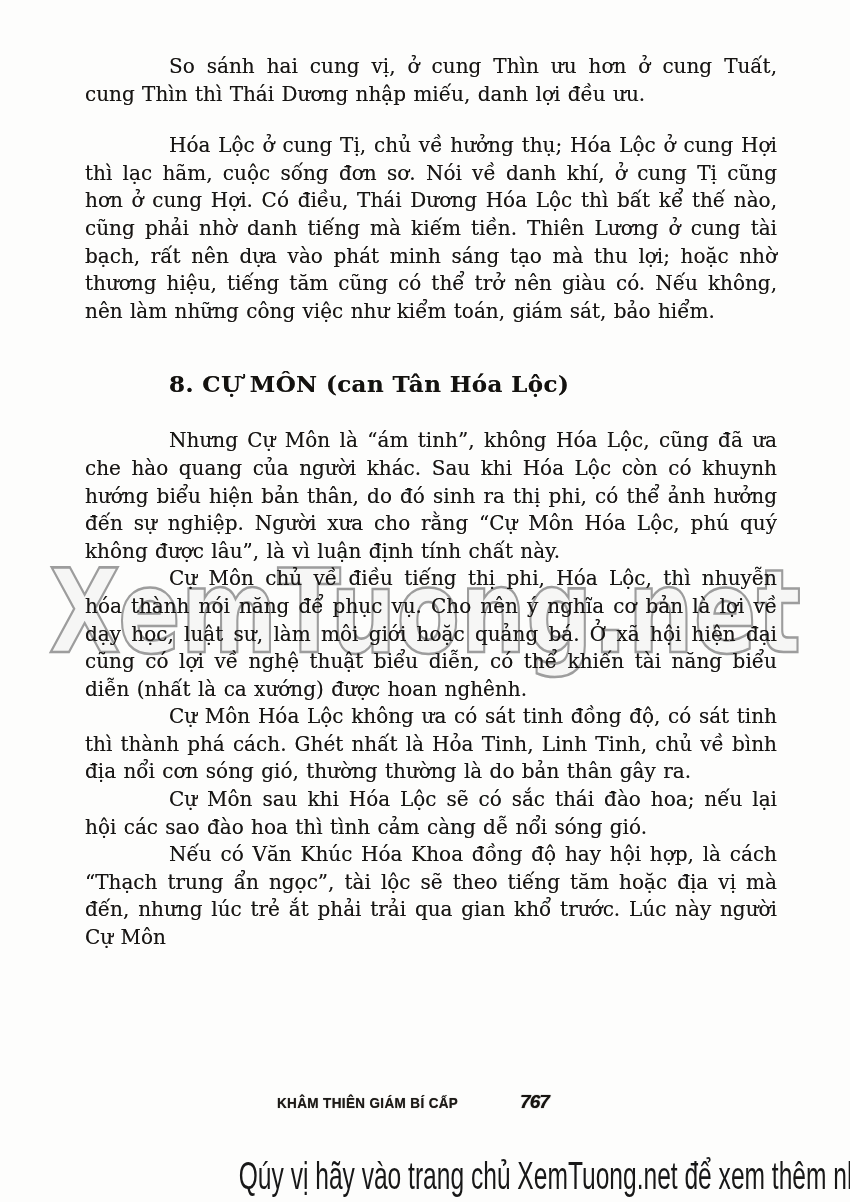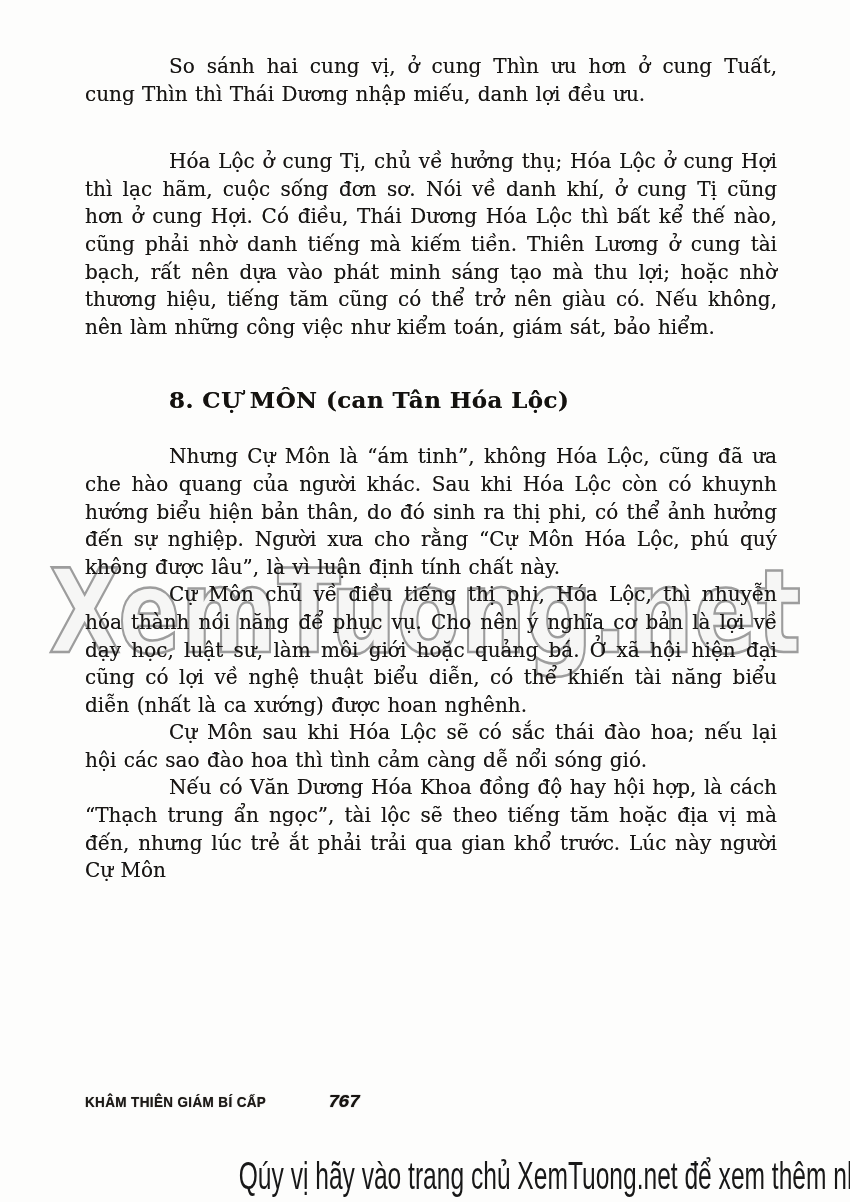--- a/index.html
+++ b/index.html
@@ -40,55 +40,55 @@
   .para {
     margin: 0;
     font-size: 20px;
     line-height: 27.6px;
     text-align: justify;
     text-indent: 84px;
     color: #171513;
     text-shadow: 0 0 0.6px rgba(20,18,16,0.55);
     word-spacing: 1px;
   }
-  .space-after { margin-bottom: 40px; }
+  .space-after { margin-bottom: 24px; }
   .section-heading {
     margin: 45px 0 30px 84px;
     font-size: 23px;
     font-weight: bold;
     color: #14120f;
     letter-spacing: 0.4px;
     text-shadow: 0 0 0.6px rgba(20,18,16,0.6);
   }
   
   .footer {
     position: absolute;
     top: 1091px;
     left: 85px;
     right: 73px;
     display: flex;
-    justify-content: flex-start;
+    justify-content: center;
     align-items: baseline;
     z-index: 2;
     gap: 48px;
   }
   .book-title {
     display: inline-block;
     font-family: "Liberation Sans", sans-serif;
     font-weight: bold;
     font-size: 14.5px;
     letter-spacing: 0.4px;
     color: #1d1a17;
     transform: scaleX(0.93);
     transform-origin: left center;
     text-shadow: 0 0 0.7px rgba(25,22,18,0.7);
   }
   .page-number {
     display: inline-block;
-    font-family: Liberation Mono, monospace;
+    font-family: Liberation Sans, sans-serif;
     font-style: italic;
     font-weight: bold;
     font-size: 19px;
     color: #171411;
     margin-right: 36px;
     letter-spacing: -1px;
     text-shadow: 0 0 1px rgba(20,17,14,0.8);
   }
   
   .promo {
@@ -121,22 +121,23 @@
   </svg>
 
   <div class="content">
     <p class="para space-after">So sánh hai cung vị, ở cung Thìn ưu hơn ở cung Tuất, cung Thìn thì Thái Dương nhập miếu, danh lợi đều ưu.</p>
     <p class="para">Hóa Lộc ở cung Tị, chủ về hưởng thụ; Hóa Lộc ở cung Hợi thì lạc hãm, cuộc sống đơn sơ. Nói về danh khí, ở cung Tị cũng hơn ở cung Hợi. Có điều, Thái Dương Hóa Lộc thì bất kể thế nào, cũng phải nhờ danh tiếng mà kiếm tiền. Thiên Lương ở cung tài bạch, rất nên dựa vào phát minh sáng tạo mà thu lợi; hoặc nhờ thương hiệu, tiếng tăm cũng có thể trở nên giàu có. Nếu không, nên làm những công việc như kiểm toán, giám sát, bảo hiểm.</p>
 
     <h2 class="section-heading">8. CỰ MÔN (can Tân Hóa Lộc)</h2>
 
     <p class="para">Nhưng Cự Môn là “ám tinh”, không Hóa Lộc, cũng đã ưa che hào quang của người khác. Sau khi Hóa Lộc còn có khuynh hướng biểu hiện bản thân, do đó sinh ra thị phi, có thể ảnh hưởng đến sự nghiệp. Người xưa cho rằng “Cự Môn Hóa Lộc, phú quý không được lâu”, là vì luận định tính chất này.</p>
     <p class="para">Cự Môn chủ về điều tiếng thị phi, Hóa Lộc, thì nhuyễn hóa thành nói năng để phục vụ. Cho nên ý nghĩa cơ bản là lợi về dạy học, luật sư, làm môi giới hoặc quảng bá. Ở xã hội hiện đại cũng có lợi về nghệ thuật biểu diễn, có thể khiến tài năng biểu diễn (nhất là ca xướng) được hoan nghênh.</p>
+    <p class="para">Cự Môn Hóa Lộc không ưa có sát tinh đồng độ, có sát tinh thì thành phá cách. Ghét nhất là Hỏa Tinh, Linh Tinh, chủ về bình địa nổi cơn sóng gió, thường thường là do bản thân gây ra.</p>
     <p class="para">Cự Môn sau khi Hóa Lộc sẽ có sắc thái đào hoa; nếu lại hội các sao đào hoa thì tình cảm càng dễ nổi sóng gió.</p>
-    <p class="para">Nếu có Văn Dương Hóa Khoa đồng độ hay hội hợp, là cách “Thạch trung ẩn ngọc”, tài lộc sẽ theo tiếng tăm hoặc địa vị mà đến, nhưng lúc trẻ ắt phải trải qua gian khổ trước. Lúc này người Cự Môn</p>
+    <p class="para">Nếu có Văn Khúc Hóa Khoa đồng độ hay hội hợp, là cách “Thạch trung ẩn ngọc”, tài lộc sẽ theo tiếng tăm hoặc địa vị mà đến, nhưng lúc trẻ ắt phải trải qua gian khổ trước. Lúc này người Cự Môn</p>
   </div>
 
   <div class="footer">
     <span class="book-title">KHÂM THIÊN GIÁM BÍ CẤP</span>
     <span class="page-number">767</span>
   </div>
 
   <div class="promo">
     <span>Qúy vị hãy vào trang chủ XemTuong.net để xem thêm nhiều mục hay khác</span>
   </div>

